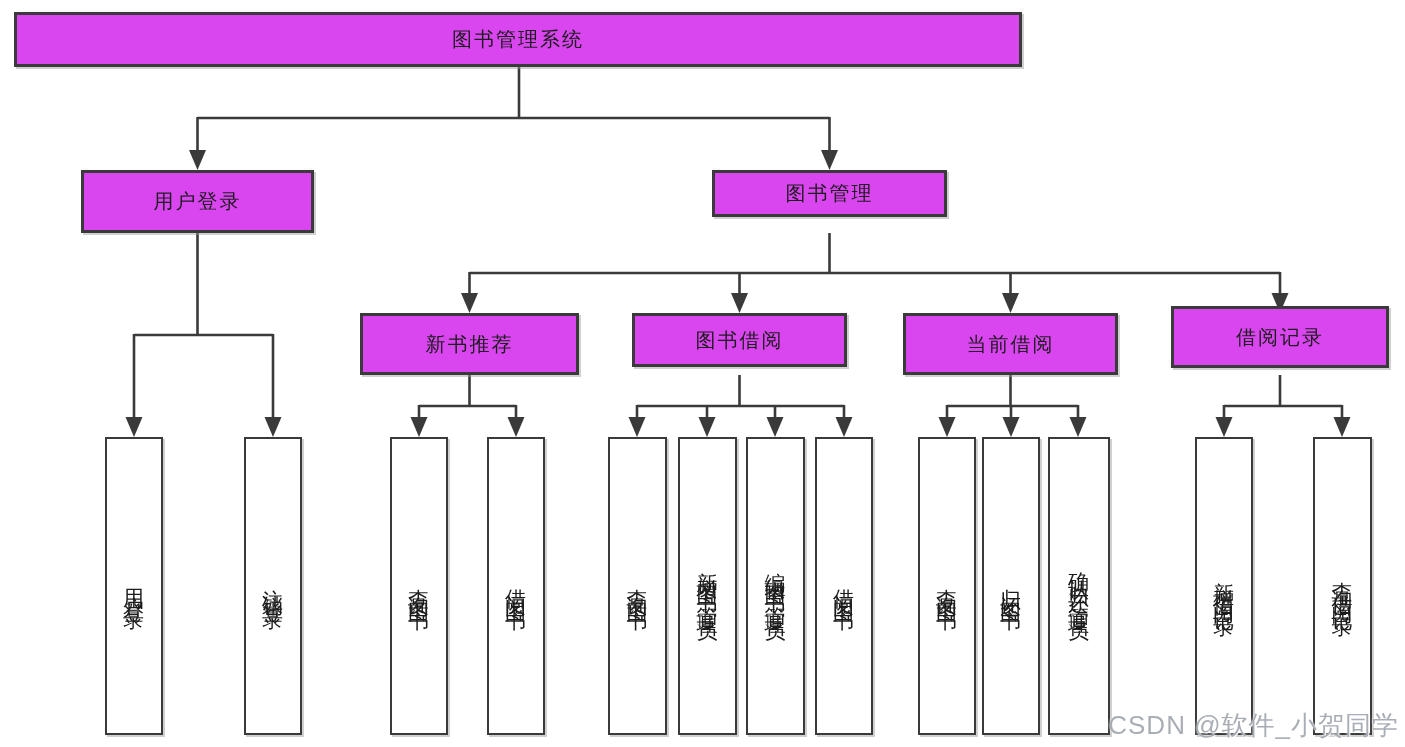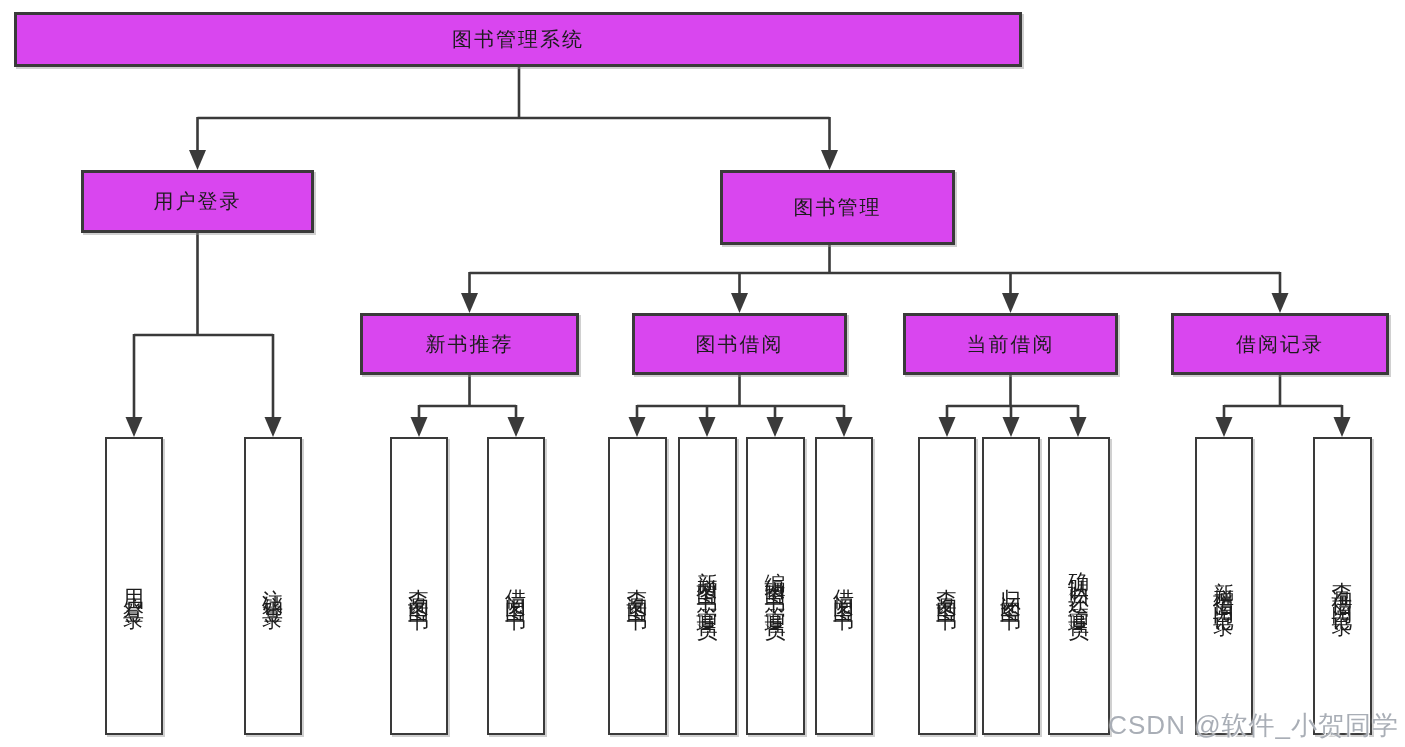--- a/index.html
+++ b/index.html
@@ -87,34 +87,34 @@
     </g>
   </svg>
 
   <div class="hbox" style="left:14px; top:12px; width:1008px; height:55px;">
     <span>图书管理系统</span>
   </div>
 
   <div class="hbox" style="left:81px; top:170px; width:233px; height:63px;">
     <span>用户登录</span>
   </div>
-  <div class="hbox" style="left:712px; top:170px; width:235px; height:75px;margin-left:8px;">
+  <div class="hbox" style="left:712px; top:170px; width:235px; height:47px;">
     <span>图书管理</span>
   </div>
 
   <div class="hbox" style="left:360px; top:313px; width:219px; height:62px;">
     <span>新书推荐</span>
   </div>
-  <div class="hbox" style="left:632px; top:313px; width:215px; height:62px;">
+  <div class="hbox" style="left:632px; top:313px; width:215px; height:54px;">
     <span>图书借阅</span>
   </div>
   <div class="hbox" style="left:903px; top:313px; width:215px; height:62px;">
     <span>当前借阅</span>
   </div>
-  <div class="hbox" style="left:1171px; top:313px; width:218px; height:62px;">
+  <div class="hbox" style="left:1171px; top:306px; width:218px; height:62px;">
     <span>借阅记录</span>
   </div>
 
   <div class="vbox" style="left:105px; top:437px; width:58px; height:298px;">
     <span class="vtext">用户登录</span>
   </div>
   <div class="vbox" style="left:244px; top:437px; width:58px; height:298px;">
     <span class="vtext">注销登录</span>
   </div>
 

